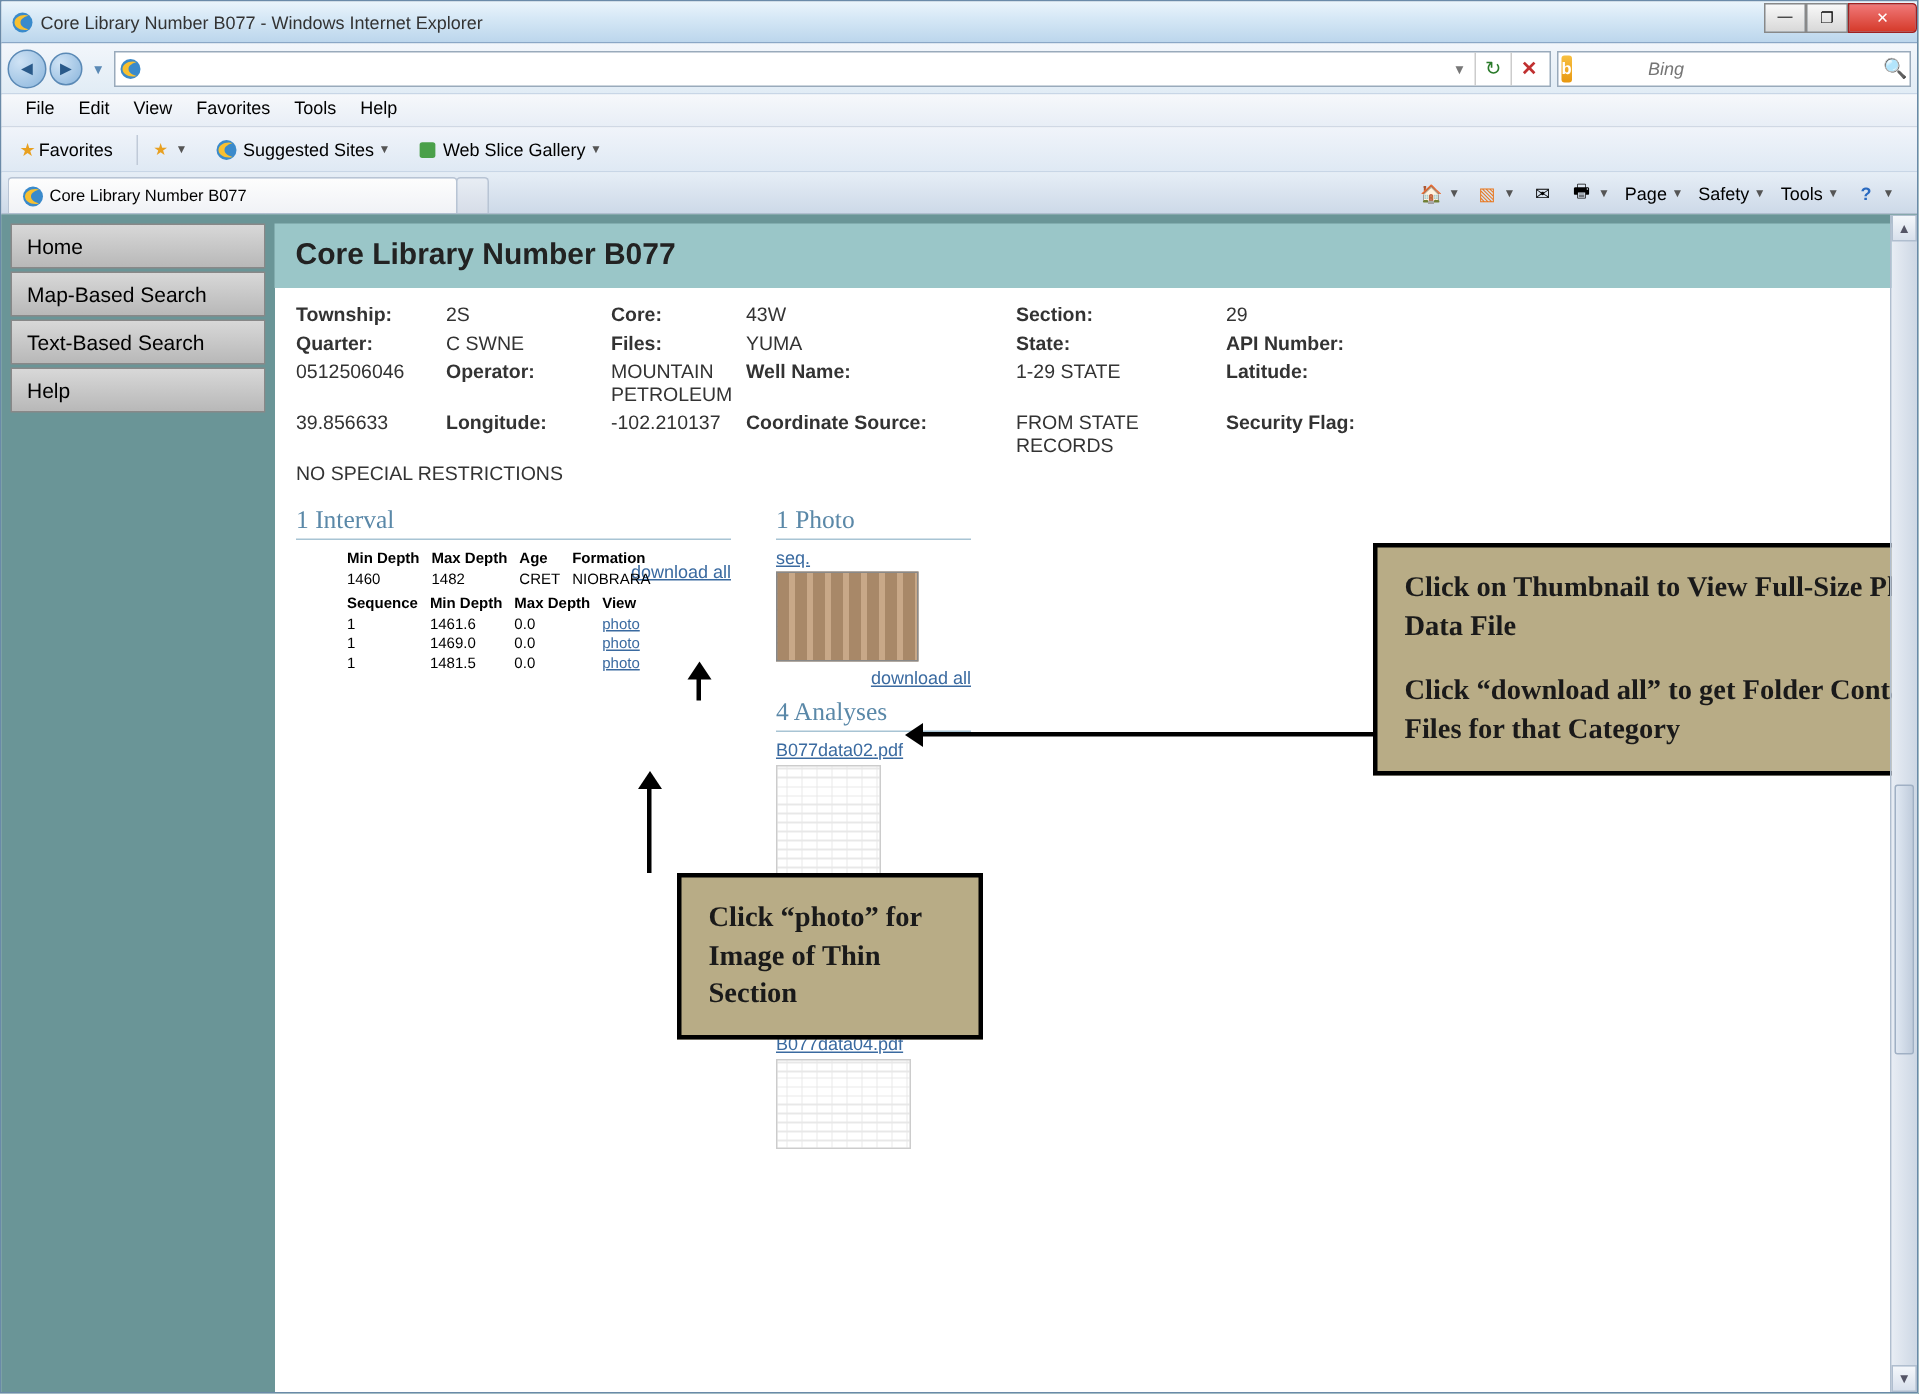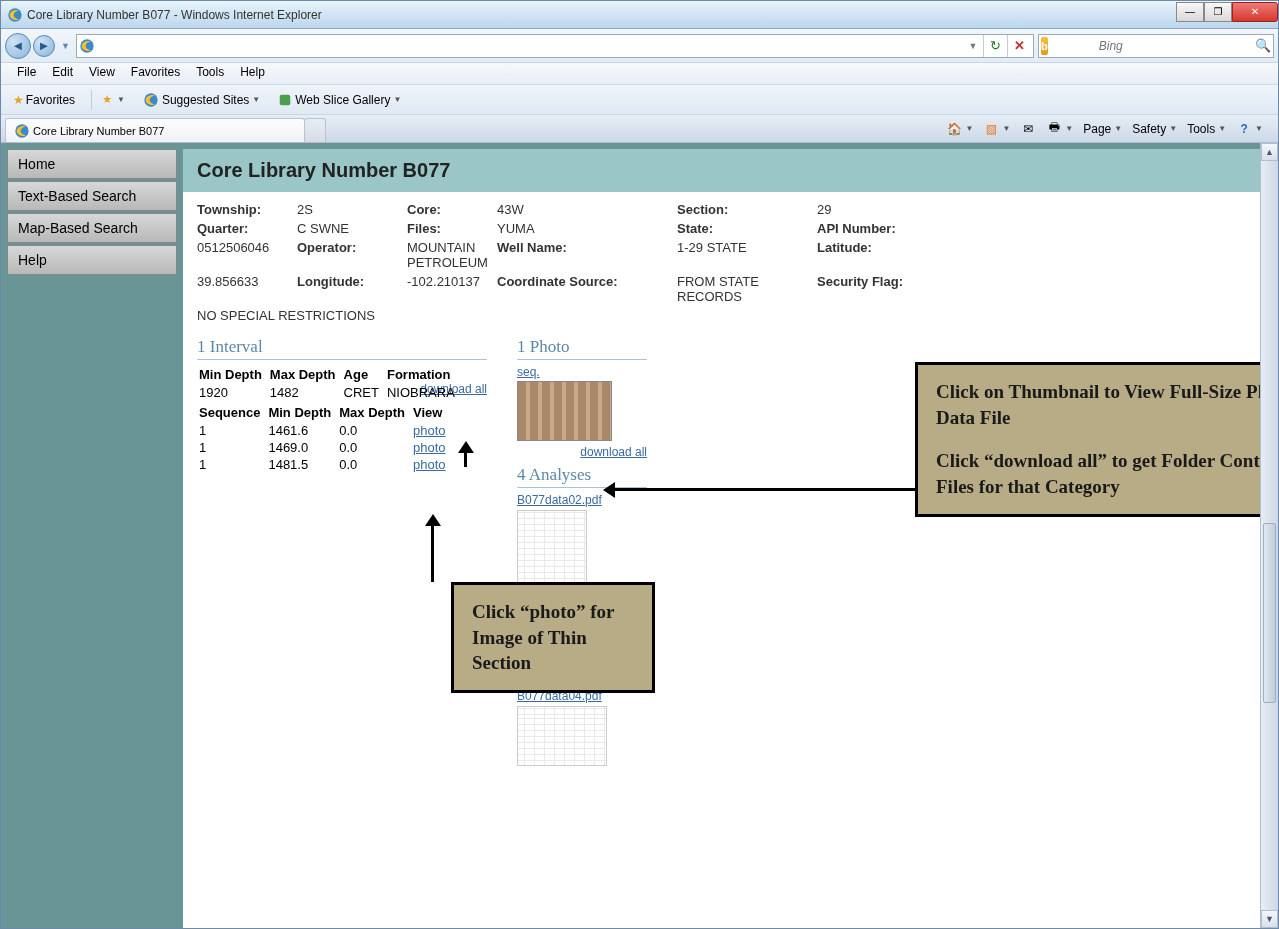--- a/index.html
+++ b/index.html
@@ -61,21 +61,21 @@
     .main-header { background:#9ac6c8; padding:10px 14px; font-size:20px; font-weight:bold; color:#222;}
     .main-body-wrap { flex:1; background:#fff; overflow:auto; padding:10px 14px; position:relative;}
     
     .meta-grid { display:grid; grid-template-columns: 100px 110px 90px 180px 140px auto; row-gap:4px; font-size:13px; color:#333;}
     .meta-label { font-weight:bold;}
     
     .flex-cols { display:flex; gap:30px; margin-top:14px;}
     .col1 { width:290px;}
     .section-title { font-family:Georgia,serif; color:#5a88a8; font-size:17px; border-bottom:1px solid #a8c4d4; padding-bottom:2px; margin-bottom:4px;}
     
-    .tbl { font-size:13px;}
+    .tbl { font-size:10px;margin-left:32px;}
     .tbl th { text-align:left; font-weight:bold; padding:1px 6px 1px 0;}
     .tbl td { padding:0 6px 0 0;}
     .dl-all { float:right; font-size:12px; color:#3a6aa0; text-decoration:underline; cursor:pointer; margin-top:-20px;}
     .photo-link { color:#3a6aa0; text-decoration:underline; cursor:pointer;}
     
     .col2 { flex:1;}
     .seq-link { color:#3a6aa0; text-decoration:underline; font-size:12px;text-align:right;}
     .thumb-core { width:95px; height:60px; background:#b89878; border:1px solid #888; margin-top:2px; background-image: repeating-linear-gradient(90deg,#a88868 0 8px,#c8a888 8px 12px), repeating-linear-gradient(0deg,rgba(0,0,0,0.15) 0 1px, transparent 1px 11px);}
     .dl-all2 { text-align:right; font-size:12px; color:#3a6aa0; text-decoration:underline; cursor:pointer; margin:4px 0 6px; width:130px;}
     .pdf-item { margin-bottom:10px;}
@@ -210,22 +210,22 @@
       <div class="tt-item">
           <span class="tt-icon" style="color:#2a6ac0;font-weight:bold;">?</span>
           <span class="dd-arrow">▼</span>
         </div>
     </div>
   </div>
 
   <div class="content">
     <div class="sidebar">
       <div class="side-item">Home</div>
+      <div class="side-item">Map-Based Search</div>
       <div class="side-item">Text-Based Search</div>
-      <div class="side-item">Map-Based Search</div>
       <div class="side-item">Help</div>
     </div>
 
     <div class="main">
       <div class="main-header">Core Library Number B077</div>
       <div class="main-body-wrap">
 
         <div class="meta-grid">
           <span class="meta-label">Township:</span>
             <span>2S</span>
@@ -264,21 +264,21 @@
             <div class="section-title">1 Interval</div>
             <table class="tbl">
               <tbody>
                   <tr>
                     <th>Min Depth</th>
                     <th>Max Depth</th>
                     <th>Age</th>
                     <th>Formation</th>
                   </tr>
               <tr>
-                    <td>1920</td>
+                    <td>1460</td>
                     <td>1482</td>
                     <td>CRET</td>
                     <td>NIOBRARA</td>
                   </tr>
             </tbody>
               </table>
 
             <span class="dl-all">download all</span>
             <table class="tbl">
               <tbody>

